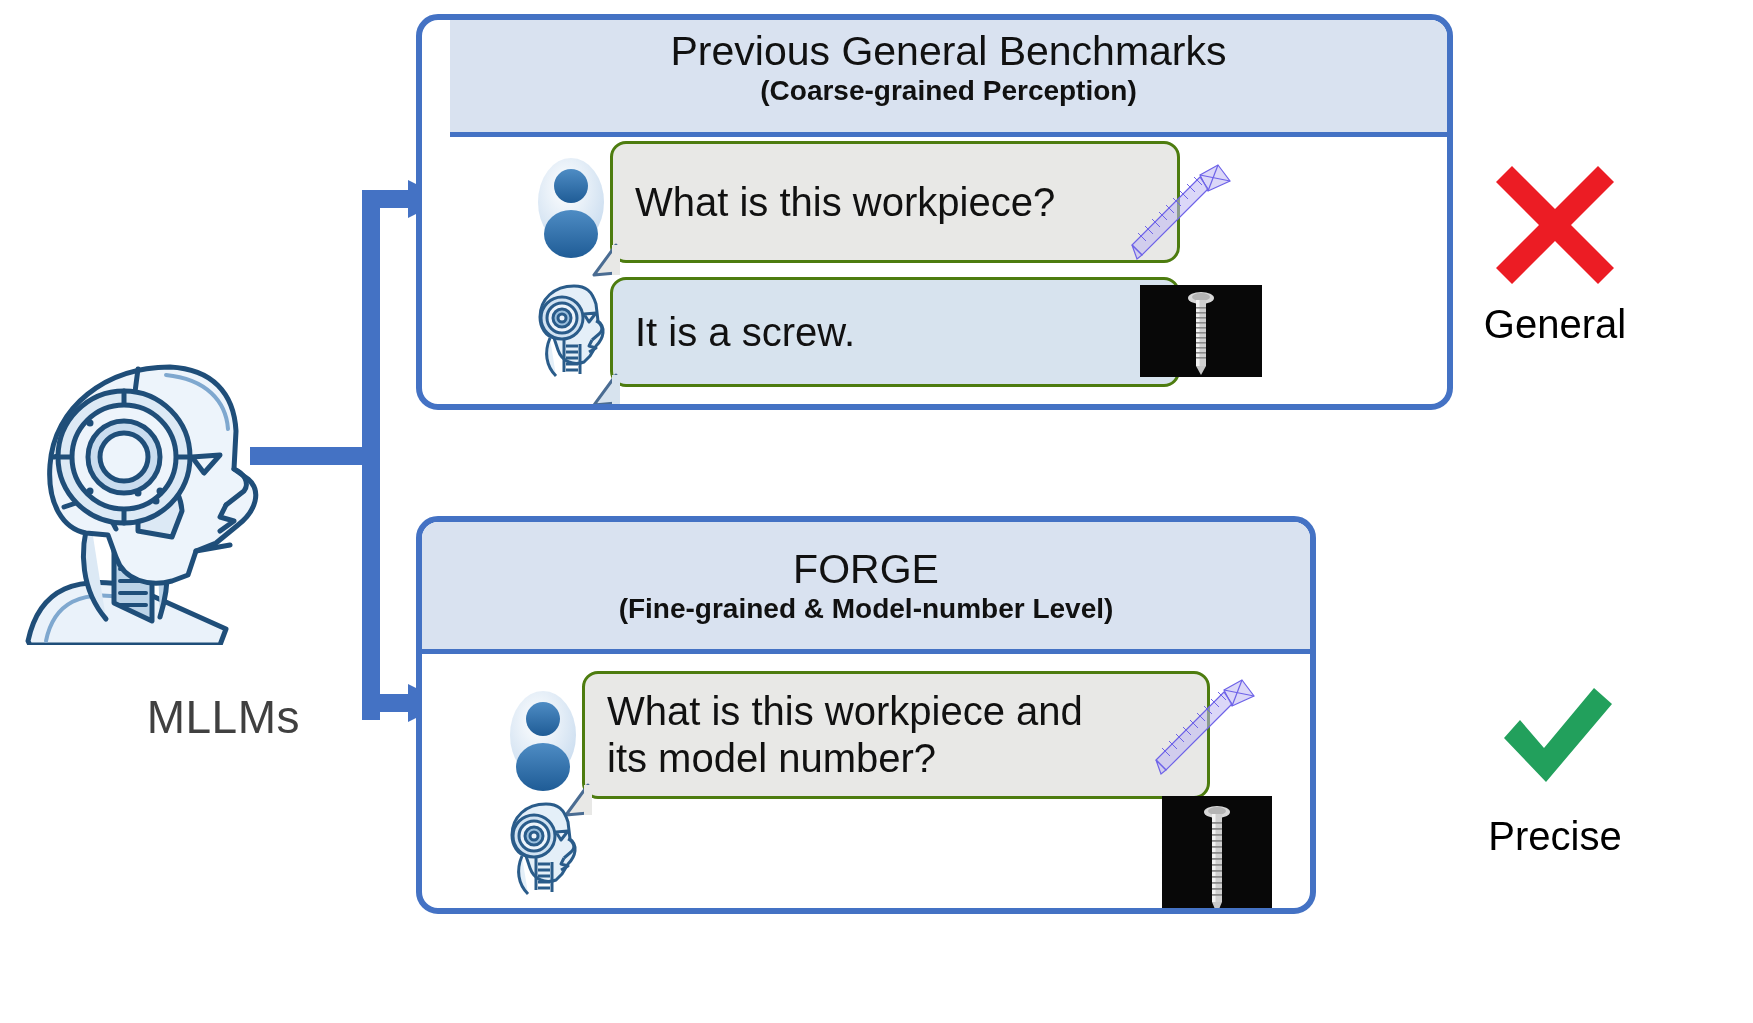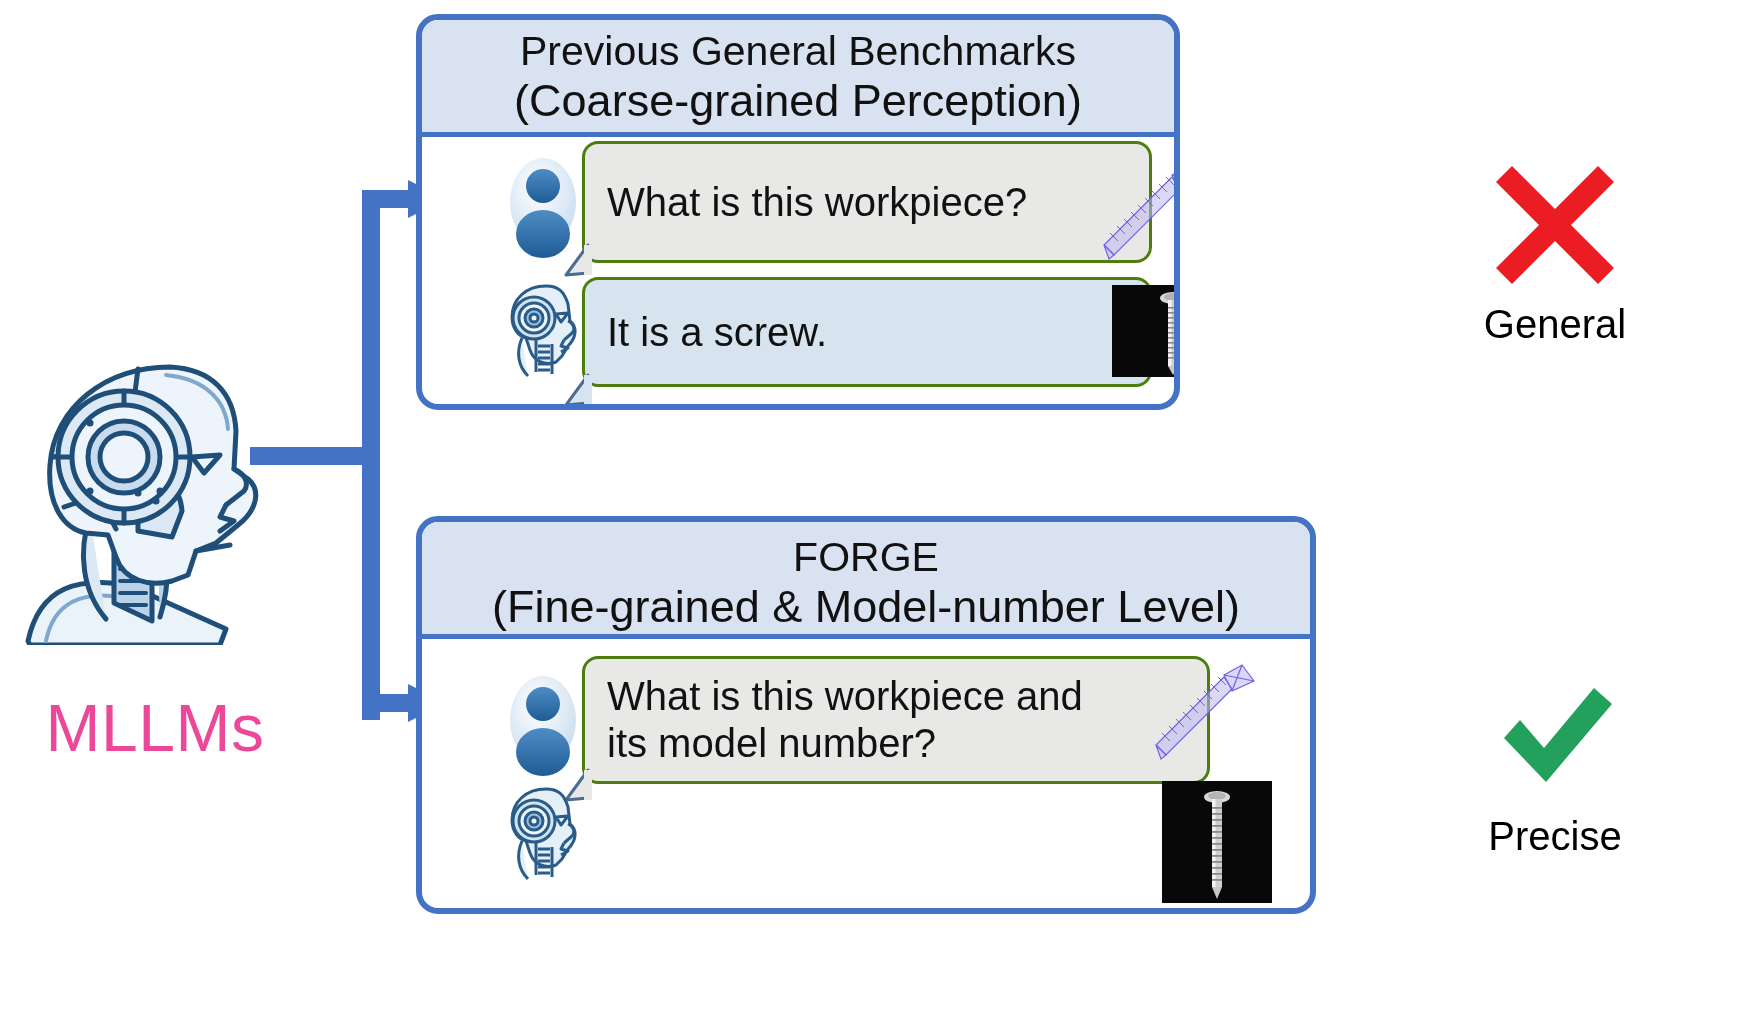--- a/index.html
+++ b/index.html
@@ -7,66 +7,66 @@
     width:1753px;height:1023px;position:relative;overflow:hidden;
     font-family:"Liberation Sans", sans-serif;
     -webkit-font-smoothing:antialiased;
   }
   .stage{position:absolute;inset:0;}
 
   
   #mllm-figure{position:absolute;left:20px;top:345px;width:270px;height:300px;}
   #mllm-figure svg{width:100%;height:100%;display:block;}
   #mllm-label{
-    position:absolute;left:10px;top:690px;width:290px;text-align:center;
-    font-size:66px;color:#ec4899;letter-spacing:.5px;
+    position:absolute;left:10px;top:690px;width:290px;text-align:right;
+    font-size:46px;color:#404040;letter-spacing:.5px;
     font-family:"Liberation Sans", sans-serif;
   }
 
   
   #connector{position:absolute;left:250px;top:160px;width:200px;height:580px;}
   #connector svg{width:100%;height:100%;display:block;overflow:visible;}
 
   
   .panel{
     position:absolute;
     border:6px solid #4472C4;
     border-radius:22px;
     background:#ffffff;
     box-sizing:border-box;
     overflow:hidden;
   }
-  #panel-general{left:416px;top:14px;width:764px;height:396px;}
+  #panel-general{left:416px;top:14px;width:1037px;height:396px;padding-left:28px;}
   #panel-forge{left:416px;top:516px;width:900px;height:398px;}
 
   .panel-header{
     background:#D9E2F0;
     border-bottom:5px solid #4472C4;
     text-align:center;
     padding:6px 10px 8px 10px;
     box-sizing:border-box;
   }
   .panel-title{
     font-family:"Liberation Sans", sans-serif;
     font-size:41px;
     line-height:1.14;
     color:#111;
     font-weight:400;
     white-space:nowrap;
   }
   .panel-subtitle{
     font-family:"Liberation Sans", sans-serif;
-    font-size:45px;
+    font-size:28px;
     line-height:1.14;
     color:#111;
-    font-weight:400;
+    font-weight:700;
     white-space:nowrap;
   }
   #panel-general .panel-header{height:117px;padding-top:8px;}
-  #panel-forge  .panel-header{height:117px;padding-top:12px;}
+  #panel-forge  .panel-header{height:132px;padding-top:24px;}
 
   .panel-body{position:relative;height:calc(100% - 117px);}
 
   
   .chat-row{position:absolute;display:flex;align-items:center;}
   .avatar{width:76px;height:104px;flex:0 0 76px;position:relative;}
   .avatar svg{width:100%;height:100%;display:block;overflow:visible;}
 
   .bubble{
     position:relative;

